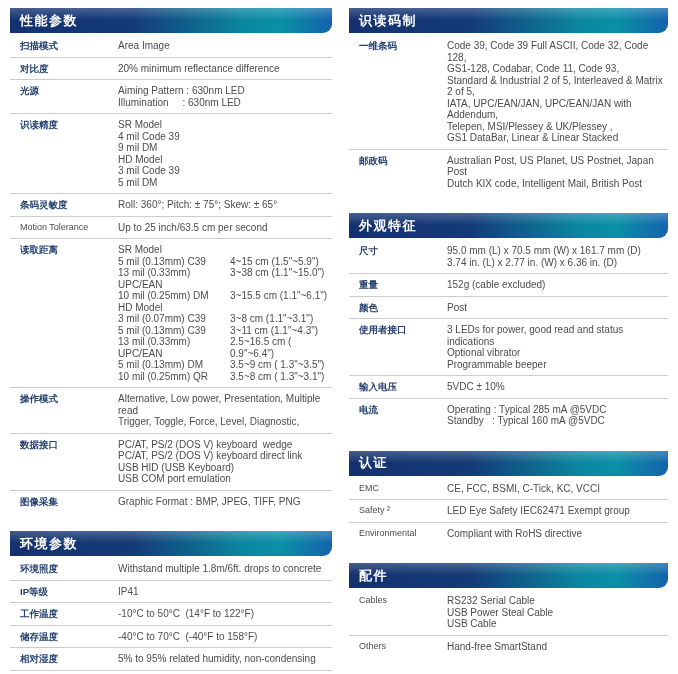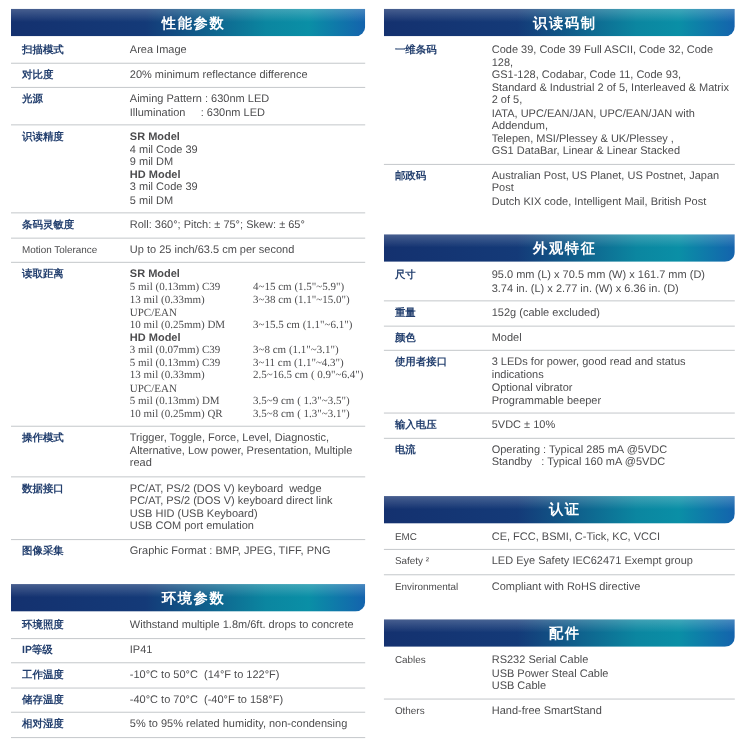--- a/index.html
+++ b/index.html
@@ -14,21 +14,20 @@
   .col-right { width:319px; flex:0 0 319px; }
 
   .section { margin-bottom:19px; }
   .sec-header {
     height:25px; box-sizing:border-box;
     display:flex; align-items:center; padding-left:10px;
     border-radius:0 0 9px 0;
     background:
       linear-gradient(180deg, rgba(255,255,255,0.22) 0%, rgba(255,255,255,0) 48%),
       linear-gradient(90deg, #14316f 0%, #143a78 38%, #0b86a0 72%, #0a8fa6 84%, #1463ad 100%);
-    justify-content: center;
   }
   .sec-title {
     color:#ffffff; font-size:13px; font-weight:bold; letter-spacing:1.5px;
   }
   .rows { padding-top:2px; }
   .row {
     display:flex; align-items:flex-start;
     padding:5px 0 5px 10px;
     border-bottom:1px solid #c9cccf;
   }
@@ -36,22 +35,22 @@
 
   .label {
     flex:0 0 98px; box-sizing:border-box; padding-right:4px;
     font-size:9.5px; font-weight:bold; color:#24406f; line-height:11.5px;
   }
   .col-right .label { flex-basis:88px; }
   .label.en { font-weight:normal; color:#4c4c4e; font-size:9px; }
 
   .value { flex:1; font-size:10px; color:#4c4c4e; line-height:11.5px; white-space:pre-wrap; }
   .vline { min-height:11.5px; }
-  .vline.bold { font-weight:bold; }
-  .vline.two { display:flex;font-family:Liberation Serif, serif; }
+  .vline.bold { font-weight:normal; }
+  .vline.two { display:flex; }
   .vline.two .c1 { flex:0 0 112px; }
   .vline.two .c2 { flex:1; }
 </style>
 </head>
 <body>
 
 <div class="page">
   <div class="col col-left">
       <div class="section">
         <div class="sec-header">
@@ -81,21 +80,21 @@
           <div class="row">
             <div class="label en">Motion Tolerance</div>
             <div class="value"><div class="vline">Up to 25 inch/63.5 cm per second</div></div>
           </div>
           <div class="row">
             <div class="label">读取距离</div>
             <div class="value"><div class="vline bold">SR Model</div><div class="vline two"><span class="c1">5 mil (0.13mm) C39</span><span class="c2">4~15 cm (1.5"~5.9")</span></div><div class="vline two"><span class="c1">13 mil (0.33mm) UPC/EAN</span><span class="c2">3~38 cm (1.1"~15.0")</span></div><div class="vline two"><span class="c1">10 mil (0.25mm) DM</span><span class="c2">3~15.5 cm (1.1"~6.1")</span></div><div class="vline bold">HD Model</div><div class="vline two"><span class="c1">3 mil (0.07mm) C39</span><span class="c2">3~8 cm (1.1"~3.1")</span></div><div class="vline two"><span class="c1">5 mil (0.13mm) C39</span><span class="c2">3~11 cm (1.1"~4.3")</span></div><div class="vline two"><span class="c1">13 mil (0.33mm) UPC/EAN</span><span class="c2">2.5~16.5 cm ( 0.9"~6.4")</span></div><div class="vline two"><span class="c1">5 mil (0.13mm) DM</span><span class="c2">3.5~9 cm ( 1.3"~3.5")</span></div><div class="vline two"><span class="c1">10 mil (0.25mm) QR</span><span class="c2">3.5~8 cm ( 1.3"~3.1")</span></div></div>
           </div>
           <div class="row">
             <div class="label">操作模式</div>
-            <div class="value"><div class="vline">Trigger, Toggle, Force, Level, Diagnostic,</div><div class="vline">Alternative, Low power, Presentation, Multiple read</div></div>
+            <div class="value"><div class="vline">Alternative, Low power, Presentation, Multiple read</div><div class="vline">Trigger, Toggle, Force, Level, Diagnostic,</div></div>
           </div>
           <div class="row">
             <div class="label">数据接口</div>
             <div class="value"><div class="vline">PC/AT, PS/2 (DOS V) keyboard  wedge</div><div class="vline">PC/AT, PS/2 (DOS V) keyboard direct link</div><div class="vline">USB HID (USB Keyboard)</div><div class="vline">USB COM port emulation</div></div>
           </div>
           <div class="row">
             <div class="label">图像采集</div>
             <div class="value"><div class="vline">Graphic Format : BMP, JPEG, TIFF, PNG</div></div>
           </div>
         </div>
@@ -156,21 +155,21 @@
           <div class="row">
             <div class="label">尺寸</div>
             <div class="value"><div class="vline">95.0 mm (L) x 70.5 mm (W) x 161.7 mm (D)</div><div class="vline">3.74 in. (L) x 2.77 in. (W) x 6.36 in. (D)</div></div>
           </div>
           <div class="row">
             <div class="label">重量</div>
             <div class="value"><div class="vline">152g (cable excluded)</div></div>
           </div>
           <div class="row">
             <div class="label">颜色</div>
-            <div class="value"><div class="vline">Model</div></div>
+            <div class="value"><div class="vline">Post</div></div>
           </div>
           <div class="row">
             <div class="label">使用者接口</div>
             <div class="value"><div class="vline">3 LEDs for power, good read and status indications</div><div class="vline">Optional vibrator</div><div class="vline">Programmable beeper</div></div>
           </div>
           <div class="row">
             <div class="label">输入电压</div>
             <div class="value"><div class="vline">5VDC ± 10%</div></div>
           </div>
           <div class="row">

